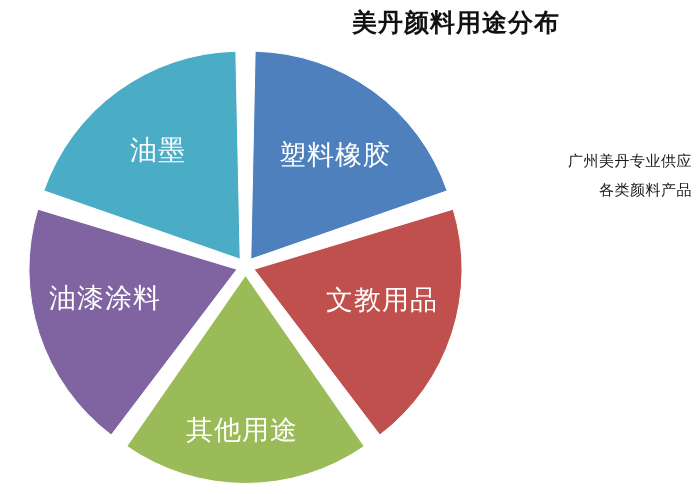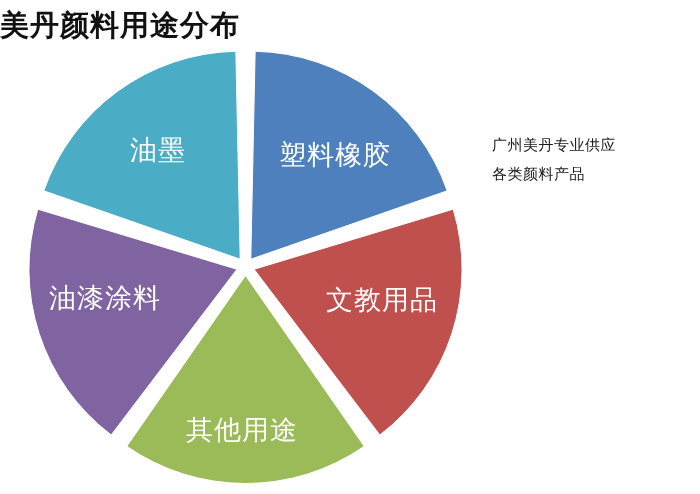--- a/index.html
+++ b/index.html
@@ -18,23 +18,23 @@
     position: relative;
     width: 700px;
     height: 494px;
     background: #ffffff;
   }
   #chart-title {
     position: absolute;
     left: 0;
     top: 6px;
     width: 560px;
-    text-align: left;
+    text-align: right;
     font-family: "Liberation Serif", "DejaVu Serif", serif;
-    font-size: 29px;
+    font-size: 25px;
     font-weight: bold;
     color: #111111;
     letter-spacing: 1px;
     white-space: nowrap;
   }
   #pie-wrap {
     position: absolute;
     left: 0px;
     top: 30px;
     width: 500px;
@@ -51,22 +51,23 @@
     font-family: "Liberation Serif", "DejaVu Serif", serif;
     font-size: 27px;
     fill: #ffffff;
     text-anchor: middle;
     dominant-baseline: central;
     letter-spacing: 1px;
   }
   #side-note {
     position: absolute;
     left: 492px;
-    top: 131px;
+    top: 147px;
     width: 200px;
+    text-align: right;
   }
   #side-note .note-line {
     font-family: "Liberation Serif", "DejaVu Serif", serif;
     font-size: 15px;
     color: #1a1a1a;
     line-height: 29px;
     white-space: nowrap;
     letter-spacing: 0.5px;
   }
 </style>

